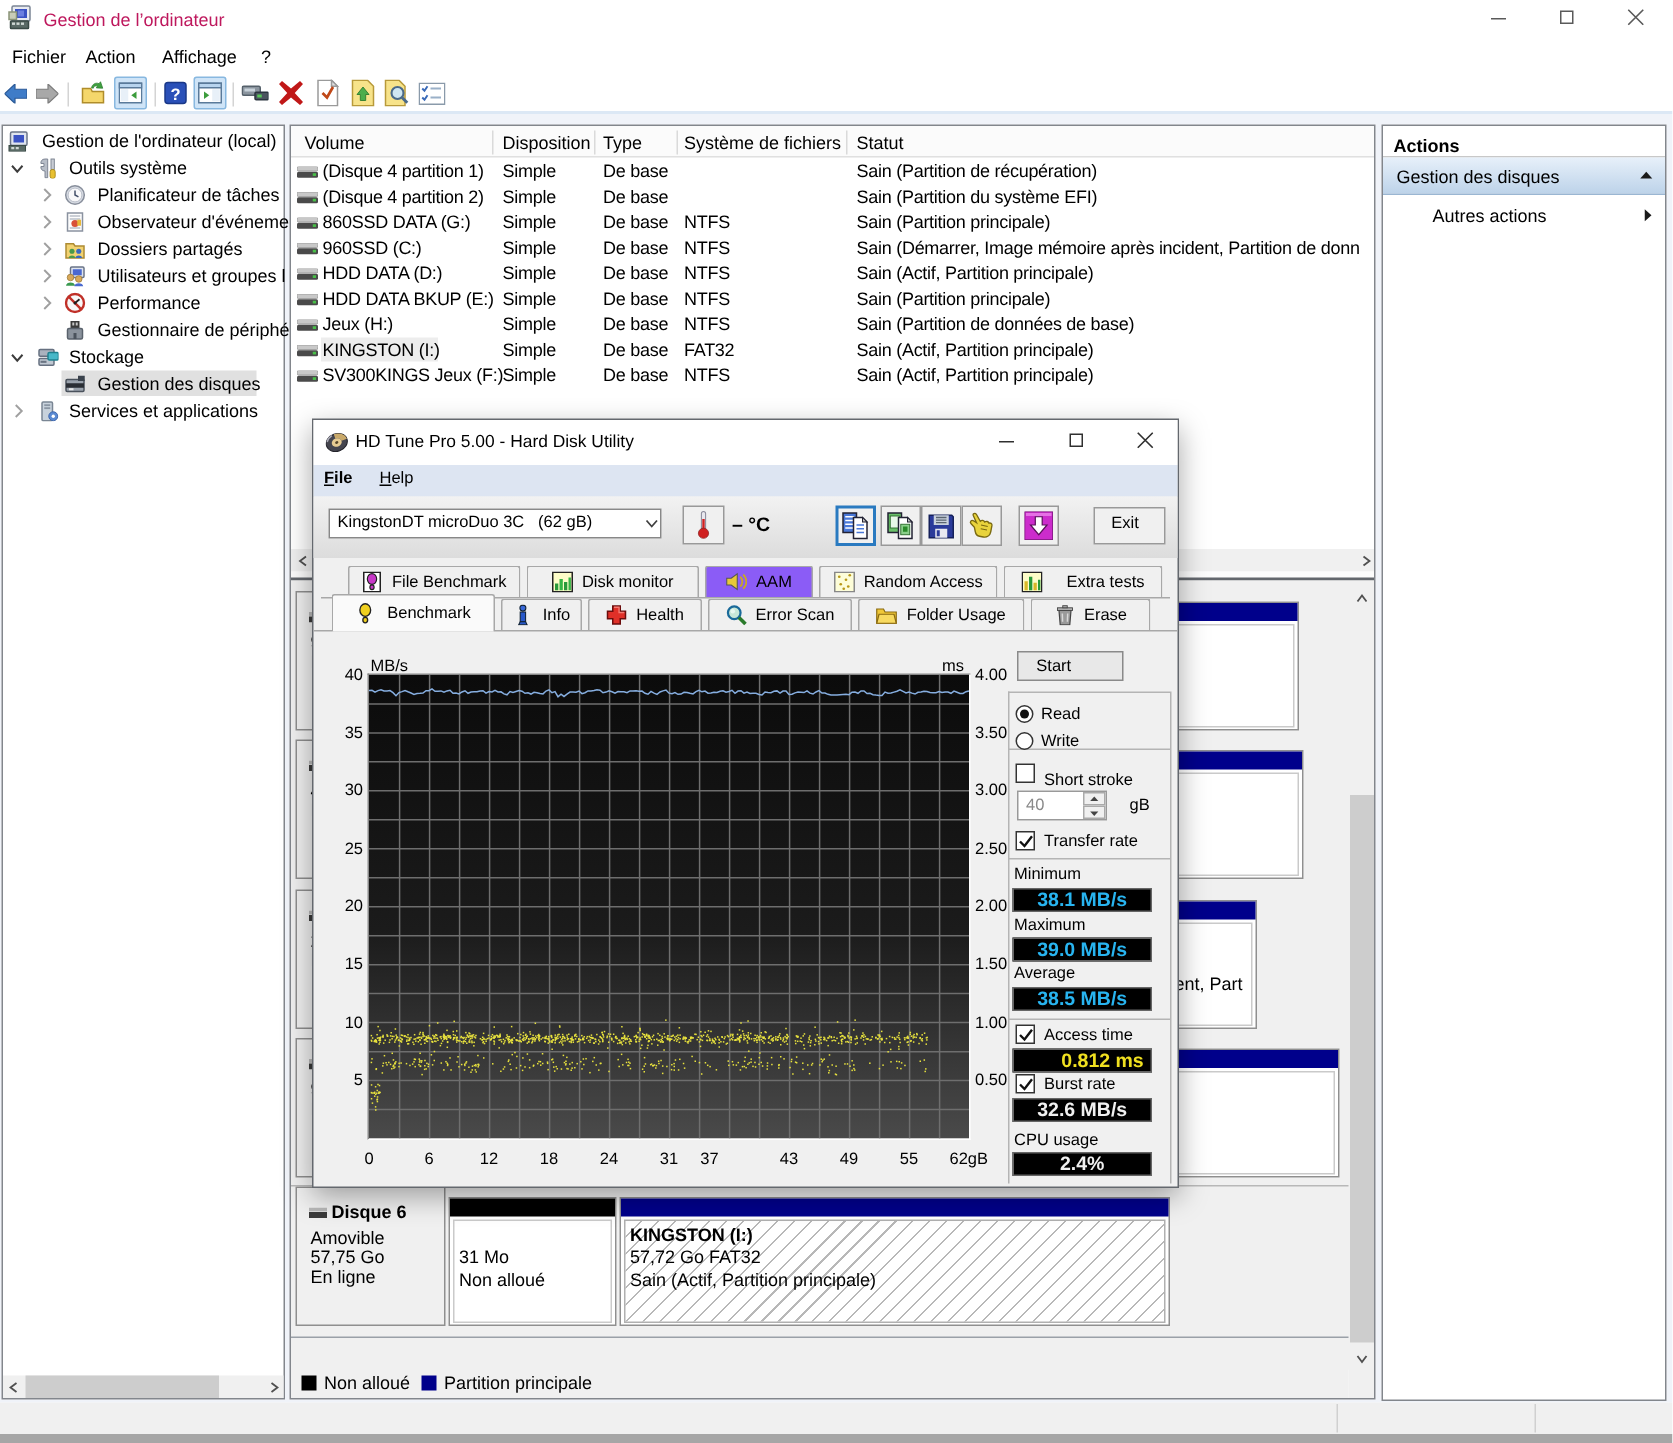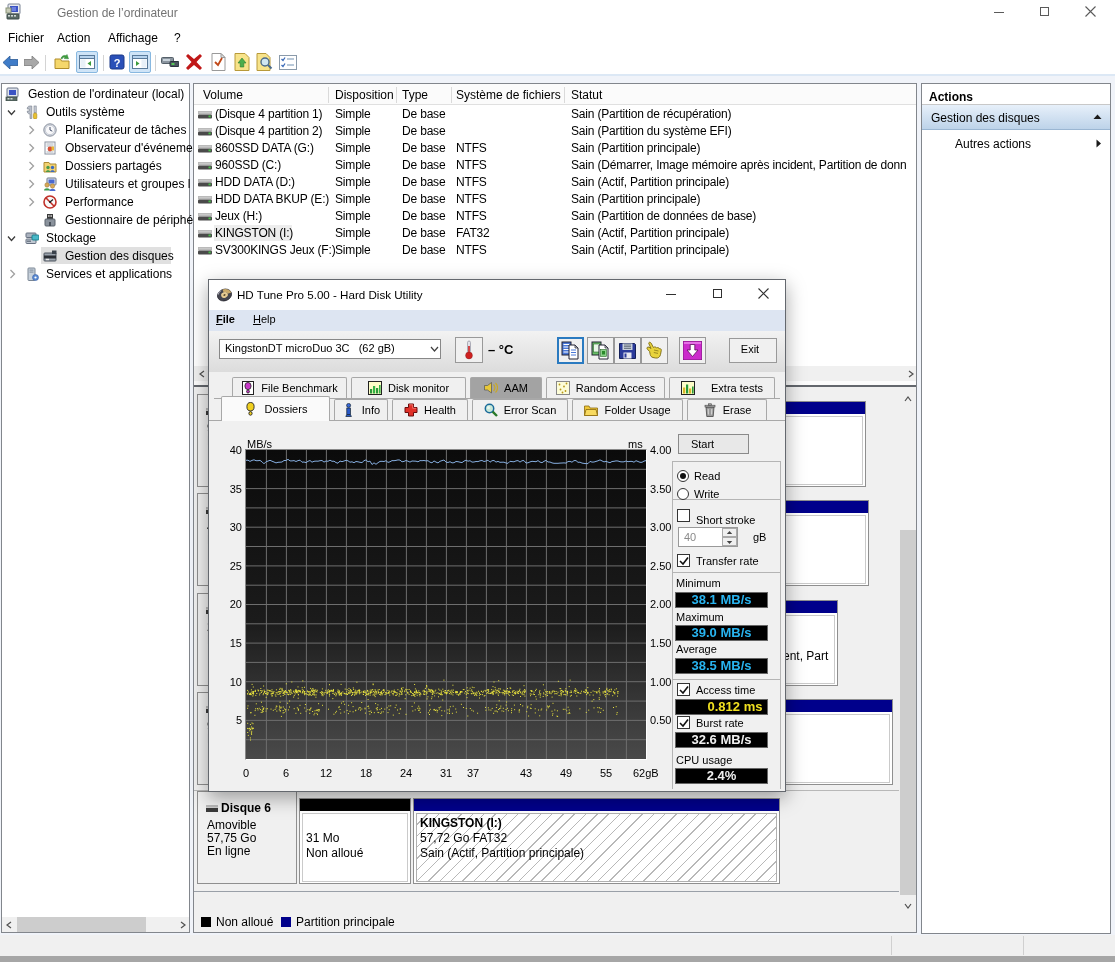--- a/index.html
+++ b/index.html
@@ -14,21 +14,21 @@
 <svg style="position:absolute;left:5px;top:3px;" width="17" height="17" viewBox="0 0 17 17">
 <rect x="3" y="1" width="12" height="10" rx="1" fill="#e8eaf0" stroke="#7a8494"></rect>
 <rect x="5" y="3" width="8" height="6" fill="#3b53c4"></rect>
 <rect x="7" y="4" width="4" height="4" fill="#6b7fe0"></rect>
 <rect x="1" y="5" width="5" height="5" fill="#c8ccb8" stroke="#8a9478"></rect>
 <rect x="2" y="11" width="12" height="5" rx="0.5" fill="#5a6a66" stroke="#3a4a46"></rect>
 <rect x="3" y="12" width="2" height="1.6" fill="#cfd8d4"></rect>
     <rect x="6" y="12" width="2" height="1.6" fill="#cfd8d4"></rect>
 <rect x="9" y="12" width="2" height="1.6" fill="#cfd8d4"></rect>
 </svg>
-<div class="t" style="left:29px;top:6px;color:#737373;margin-left:28px;">Gestion de l’ordinateur</div>
+<div class="t" style="left:29px;top:6px;color:#be185d;">Gestion de l’ordinateur</div>
 <div class="a" style="left:994px;top:12px;width:10px;height:1px;background:#5a5a5a;"></div>
 <div class="a" style="left:1040px;top:7px;width:9px;height:9px;border:1px solid #5a5a5a;"></div>
 <svg style="position:absolute;left:1085px;top:6px;" width="11" height="11" viewBox="0 0 11 11">
     <path d="M0.5 0.5 L10.5 10.5 M10.5 0.5 L0.5 10.5" stroke="#5a5a5a" stroke-width="1.1"></path>
   </svg>
 <div class="t" style="left:8px;top:31px;">Fichier</div>
 <div class="t" style="left:57px;top:31px;">Action</div>
 <div class="t" style="left:108px;top:31px;">Affichage</div>
 <div class="t" style="left:174px;top:31px;">?</div>
 <svg style="position:absolute;left:3px;top:56px;" width="15" height="13" viewBox="0 0 15 13">
@@ -511,21 +511,21 @@
 <div class="a" style="left:351px;top:377px;width:115px;height:21px;background:#f0f0f0;border:1px solid #a8a8a8;border-bottom:none;border-radius:2px 2px 0 0;display:flex;align-items:center;justify-content:center;font-size:11px;">
     <svg width="14" height="14" viewBox="0 0 14 14">
       <rect x="0.5" y="0.5" width="13" height="13" fill="#fdfdc8" stroke="#222"></rect>
       <rect x="2" y="8" width="2.2" height="4.5" fill="#2a9a3a"></rect>
       <rect x="5" y="5" width="2.2" height="7.5" fill="#35b545"></rect>
       <rect x="8" y="7" width="2.2" height="5.5" fill="#2a9a3a"></rect>
       <rect x="11" y="4" width="1.6" height="8.5" fill="#35b545"></rect>
     </svg>
     <span style="margin-left:6px;white-space:nowrap;">Disk monitor</span>
   </div>
-<div class="a" style="left:470px;top:377px;width:72px;height:21px;background:#a3a3a3;border:1px solid #a8a8a8;border-bottom:none;border-radius:2px 2px 0 0;display:flex;align-items:center;justify-content:center;font-size:11px;">
+<div class="a" style="left:470px;top:377px;width:72px;height:21px;background:#8b5cf6;border:1px solid #a8a8a8;border-bottom:none;border-radius:2px 2px 0 0;display:flex;align-items:center;justify-content:center;font-size:11px;">
     <svg width="14" height="14" viewBox="0 0 14 14">
       <path d="M0.5 4.5 L3.5 4.5 L7.5 1.5 L7.5 12 L3.5 9 L0.5 9 Z" fill="#e8c838" stroke="#555" stroke-width="0.7"></path>
       <path d="M9.5 3.5 A4.5 4.5 0 0 1 9.5 10" stroke="#c8a828" stroke-width="1.2" fill="none"></path>
       <path d="M11.5 2 A6.5 6.5 0 0 1 11.5 11.5" stroke="#c8a828" stroke-width="1.2" fill="none"></path>
     </svg>
     <span style="margin-left:6px;white-space:nowrap;">AAM</span>
   </div>
 <div class="a" style="left:546px;top:377px;width:119px;height:21px;background:#f0f0f0;border:1px solid #a8a8a8;border-bottom:none;border-radius:2px 2px 0 0;display:flex;align-items:center;justify-content:center;font-size:11px;">
     <svg width="14" height="14" viewBox="0 0 14 14">
       <rect x="0.5" y="0.5" width="13" height="13" fill="#fdfdd8" stroke="#888"></rect>
@@ -587,21 +587,21 @@
       <line x1="8.8" y1="6" x2="8.6" y2="11.5" stroke="#d8d8d8"></line>
     </svg>
     <span style="margin-left:6px;white-space:nowrap;">Erase</span>
   </div>
 <div class="a" style="left:209px;top:420px;width:576px;height:1px;background:#a8a8a8;"></div>
 <div class="a" style="left:221px;top:396px;width:109px;height:25px;background:#fafafa;border:1px solid #a8a8a8;border-bottom:none;border-radius:2px 2px 0 0;display:flex;align-items:center;justify-content:center;font-size:11px;">
     <svg width="14" height="15" viewBox="0 0 14 15">
       <ellipse cx="6.5" cy="4.7" rx="3.6" ry="4.2" fill="#f0d020" stroke="#222" stroke-width="0.9"></ellipse>
       <ellipse cx="6.5" cy="11.4" rx="1.6" ry="1.8" fill="#f0d020" stroke="#222" stroke-width="0.9"></ellipse>
     </svg>
-    <span style="margin-left:7px;white-space:nowrap;">Dossiers</span>
+    <span style="margin-left:7px;white-space:nowrap;">Benchmark</span>
   </div>
 <div class="a" style="left:245px;top:449px;width:402px;height:311px;border:1px solid #888;border-right-color:#fff;border-bottom-color:#fff;"></div>
 <svg width="400" height="309" style="position:absolute;left:246px;top:450px;">
     <defs>
       <linearGradient id="gbg" x1="0" y1="0" x2="0" y2="1">
         <stop offset="0" stop-color="#0b0b0b"></stop>
         <stop offset="0.55" stop-color="#1b1b1b"></stop>
         <stop offset="1" stop-color="#4a4a4a"></stop>
       </linearGradient>
     </defs>

